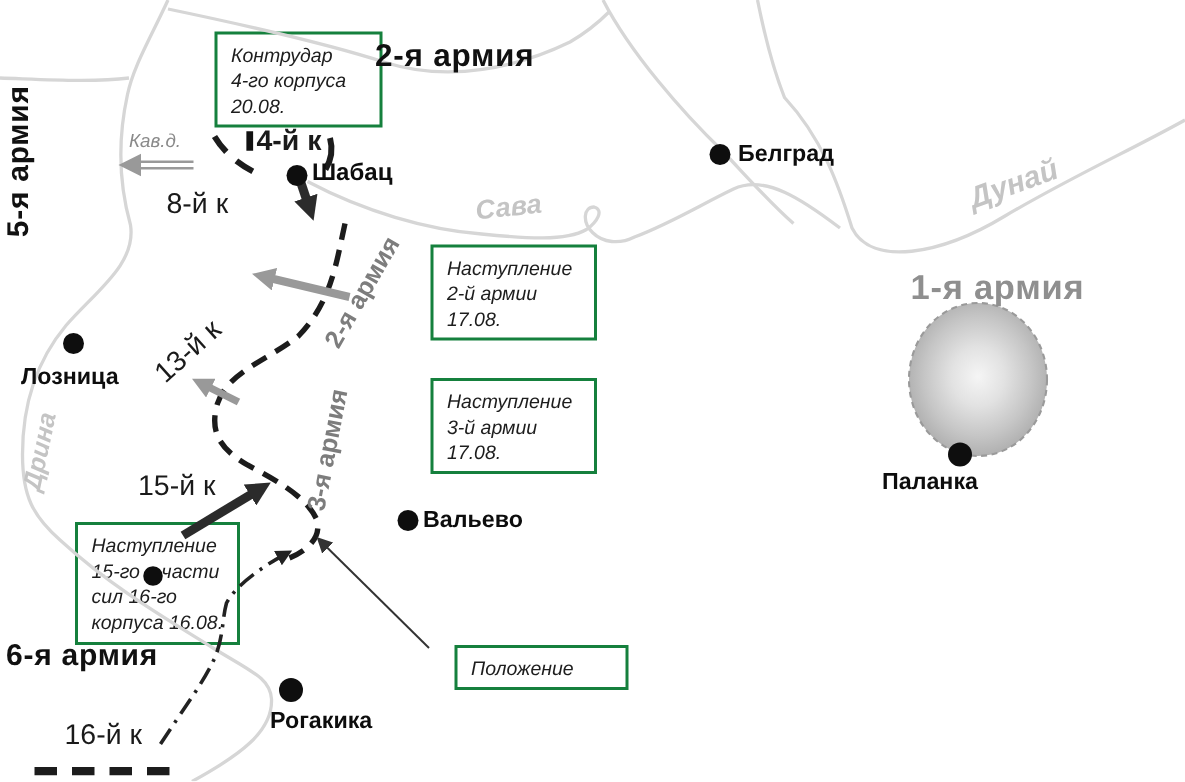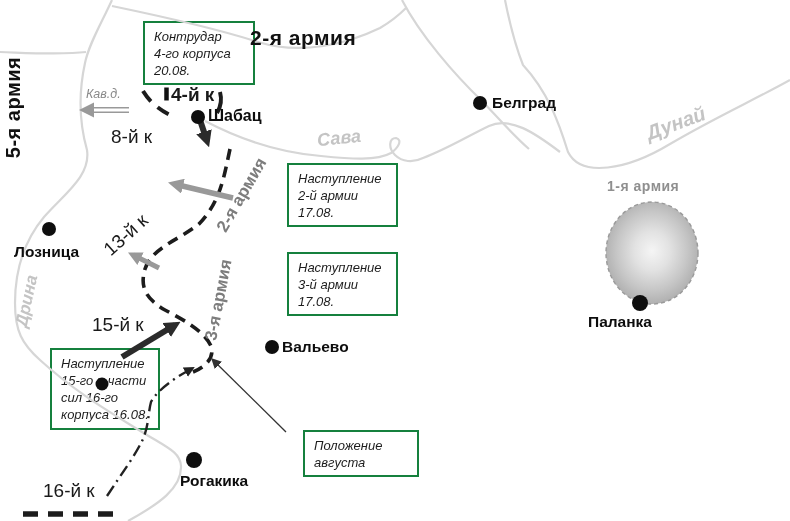--- a/index.html
+++ b/index.html
@@ -112,26 +112,26 @@
     <span>17.08.</span>
   </div>
   <div class="note" style="left:30px;top:348px;width:91px">
     <span>Наступление</span>
     <span>15-го и части</span>
     <span>сил 16-го</span>
     <span>корпуса 16.08.</span>
   </div>
   <div class="note" style="left:283px;top:430px;width:97px">
     <span>Положение</span>
-    <span>августа</span>
   </div>
 
   <div class="lbl army-big rot" style="left:-42px;top:96px;width:110px;text-align:center;transform:rotate(-90deg)">5-я армия</div>
   <div class="lbl army-big" style="left:250px;top:26px;font-size:21px">2-я армия</div>
-  <div class="lbl army-big army-gray" style="left:607px;top:178px;font-size:14px">1-я армия</div>
+  <div class="lbl army-big army-gray" style="left:607px;top:178px;font-size:23px">1-я армия</div>
+  <div class="lbl army-big" style="left:4px;top:426px">6-я армия</div>
   <div class="lbl army-axis rot" style="left:182px;top:185px;width:120px;transform:rotate(-60deg)">2-я армия</div>
   <div class="lbl army-axis rot" style="left:164px;top:290px;width:110px;transform:rotate(-79deg)">3-я армия</div>
 
   <div class="lbl corps corps-bold" style="left:171px;top:84px">4-й к</div>
   <div class="lbl corps" style="left:111px;top:126px">8-й к</div>
   <div class="lbl corps rot" style="left:81px;top:224px;width:90px;text-align:center;transform:rotate(-42deg)">13-й к</div>
   <div class="lbl corps" style="left:92px;top:314px">15-й к</div>
   <div class="lbl corps" style="left:43px;top:480px">16-й к</div>
   <div class="lbl cav" style="left:86px;top:87px">Кав.д.</div>
 

